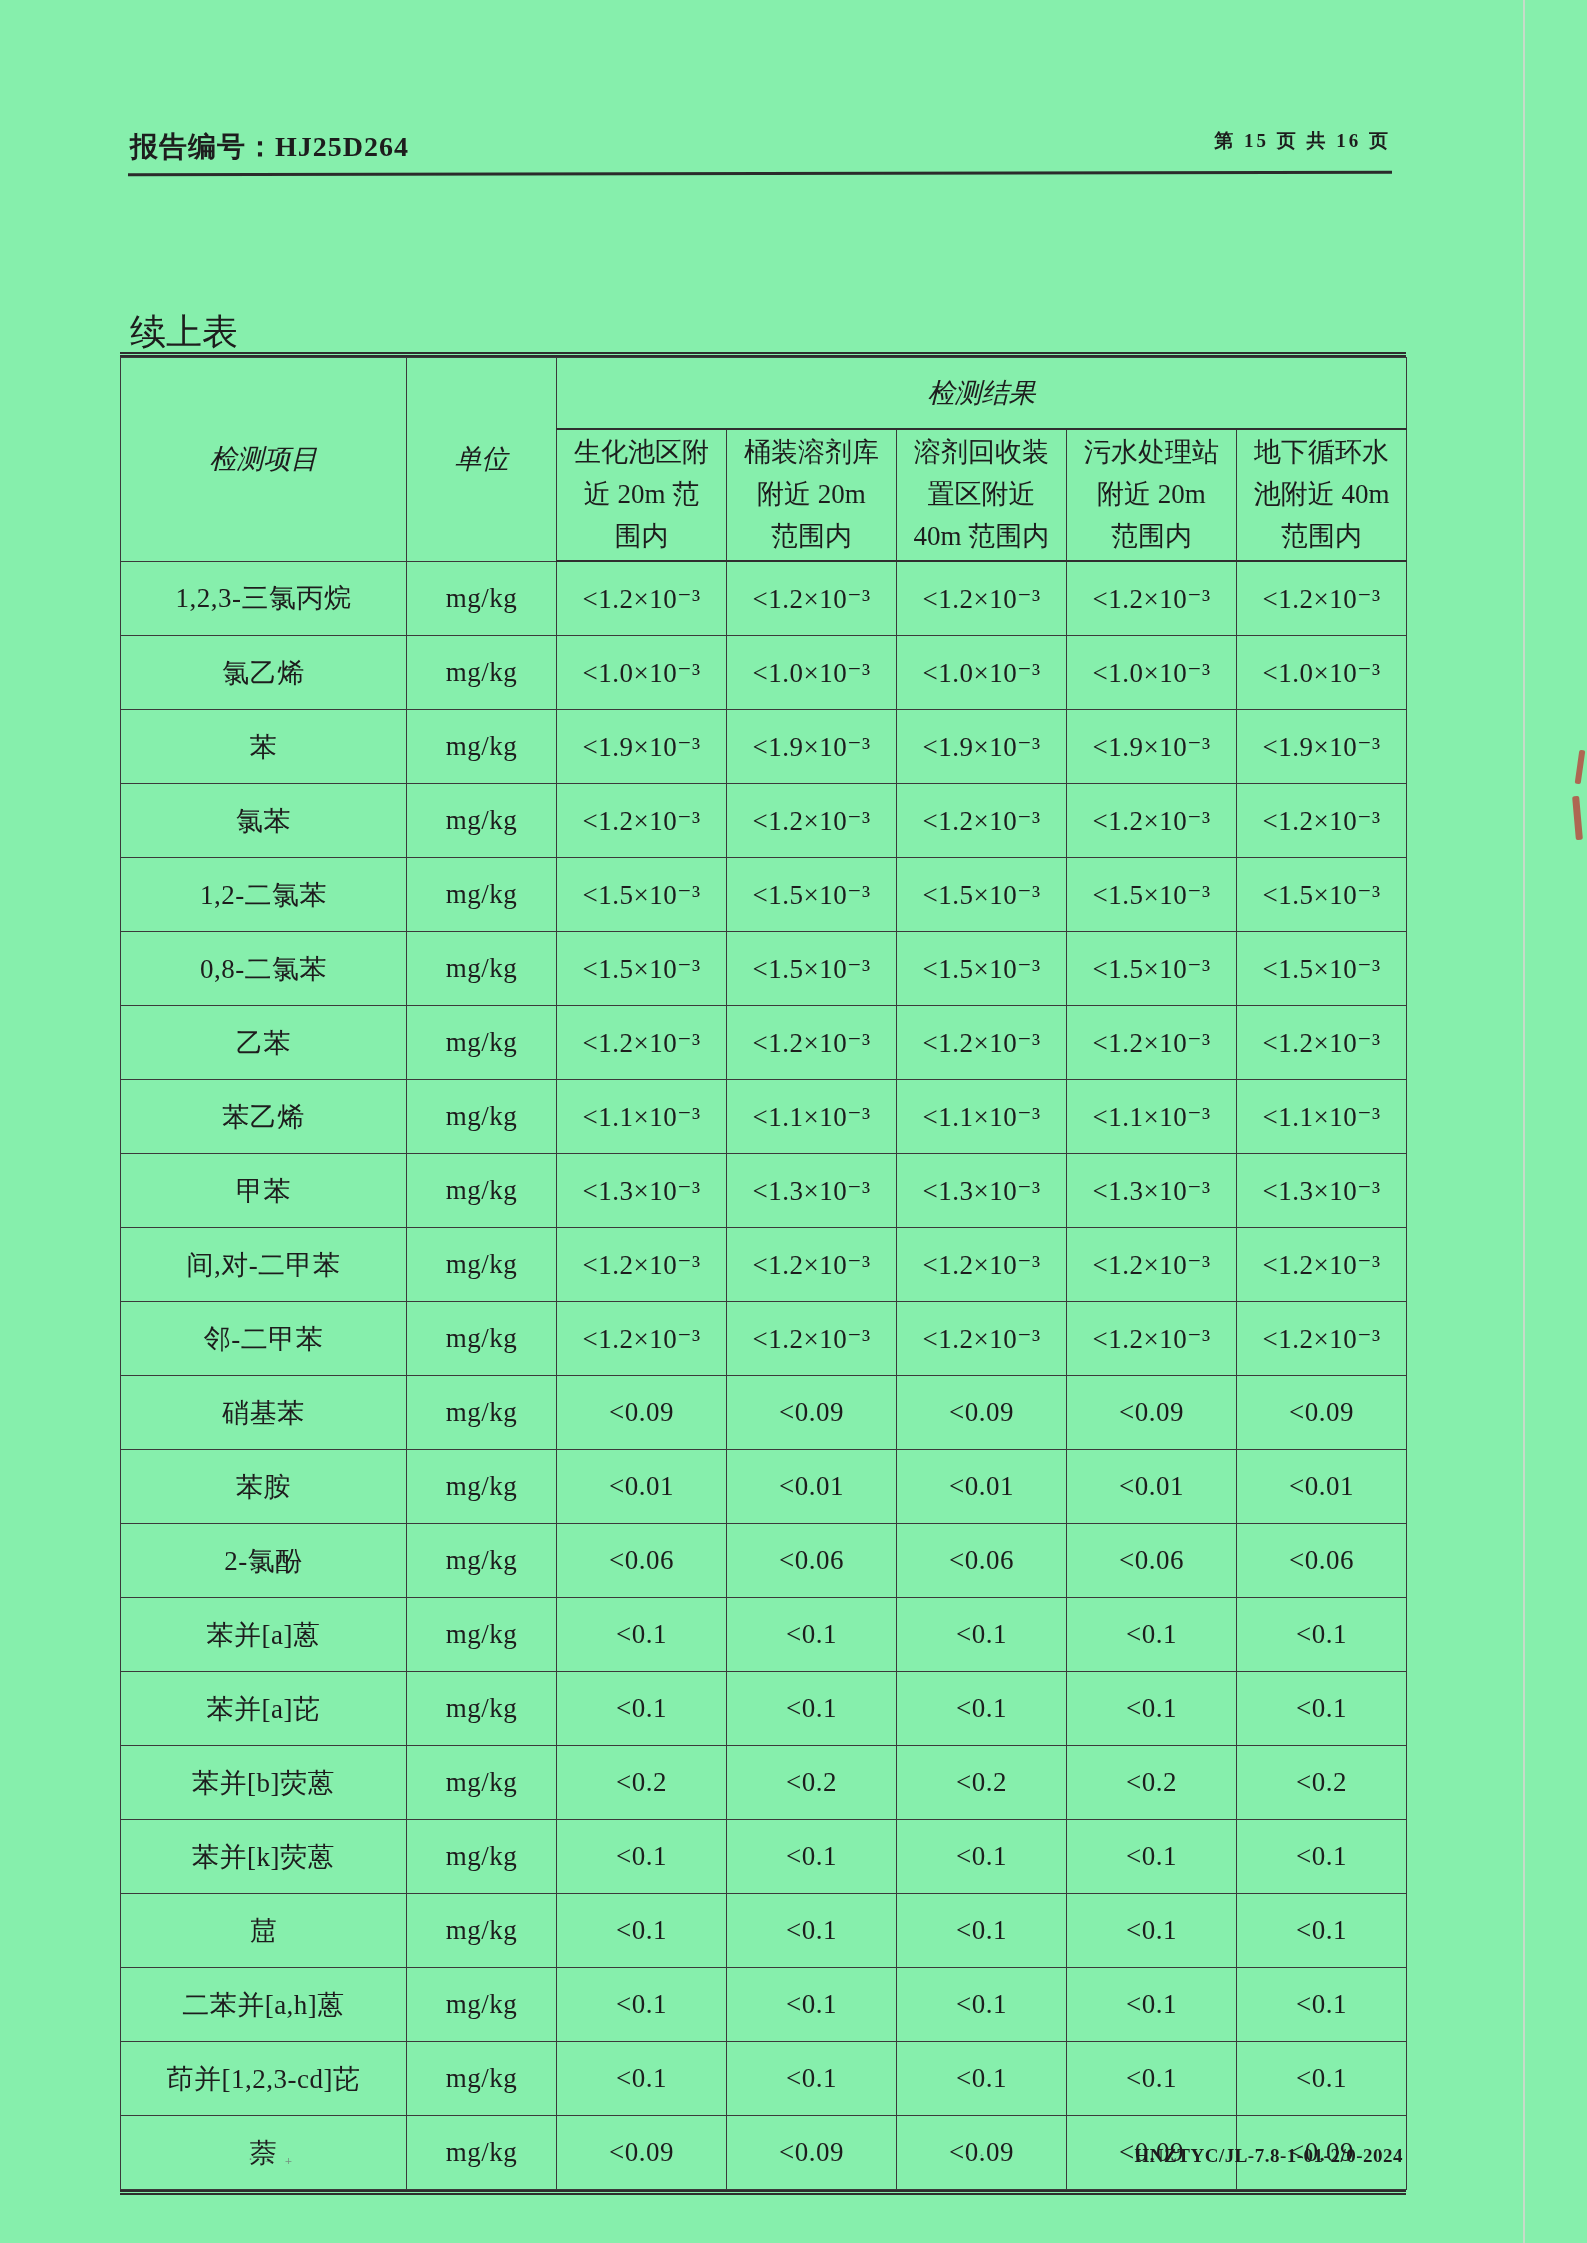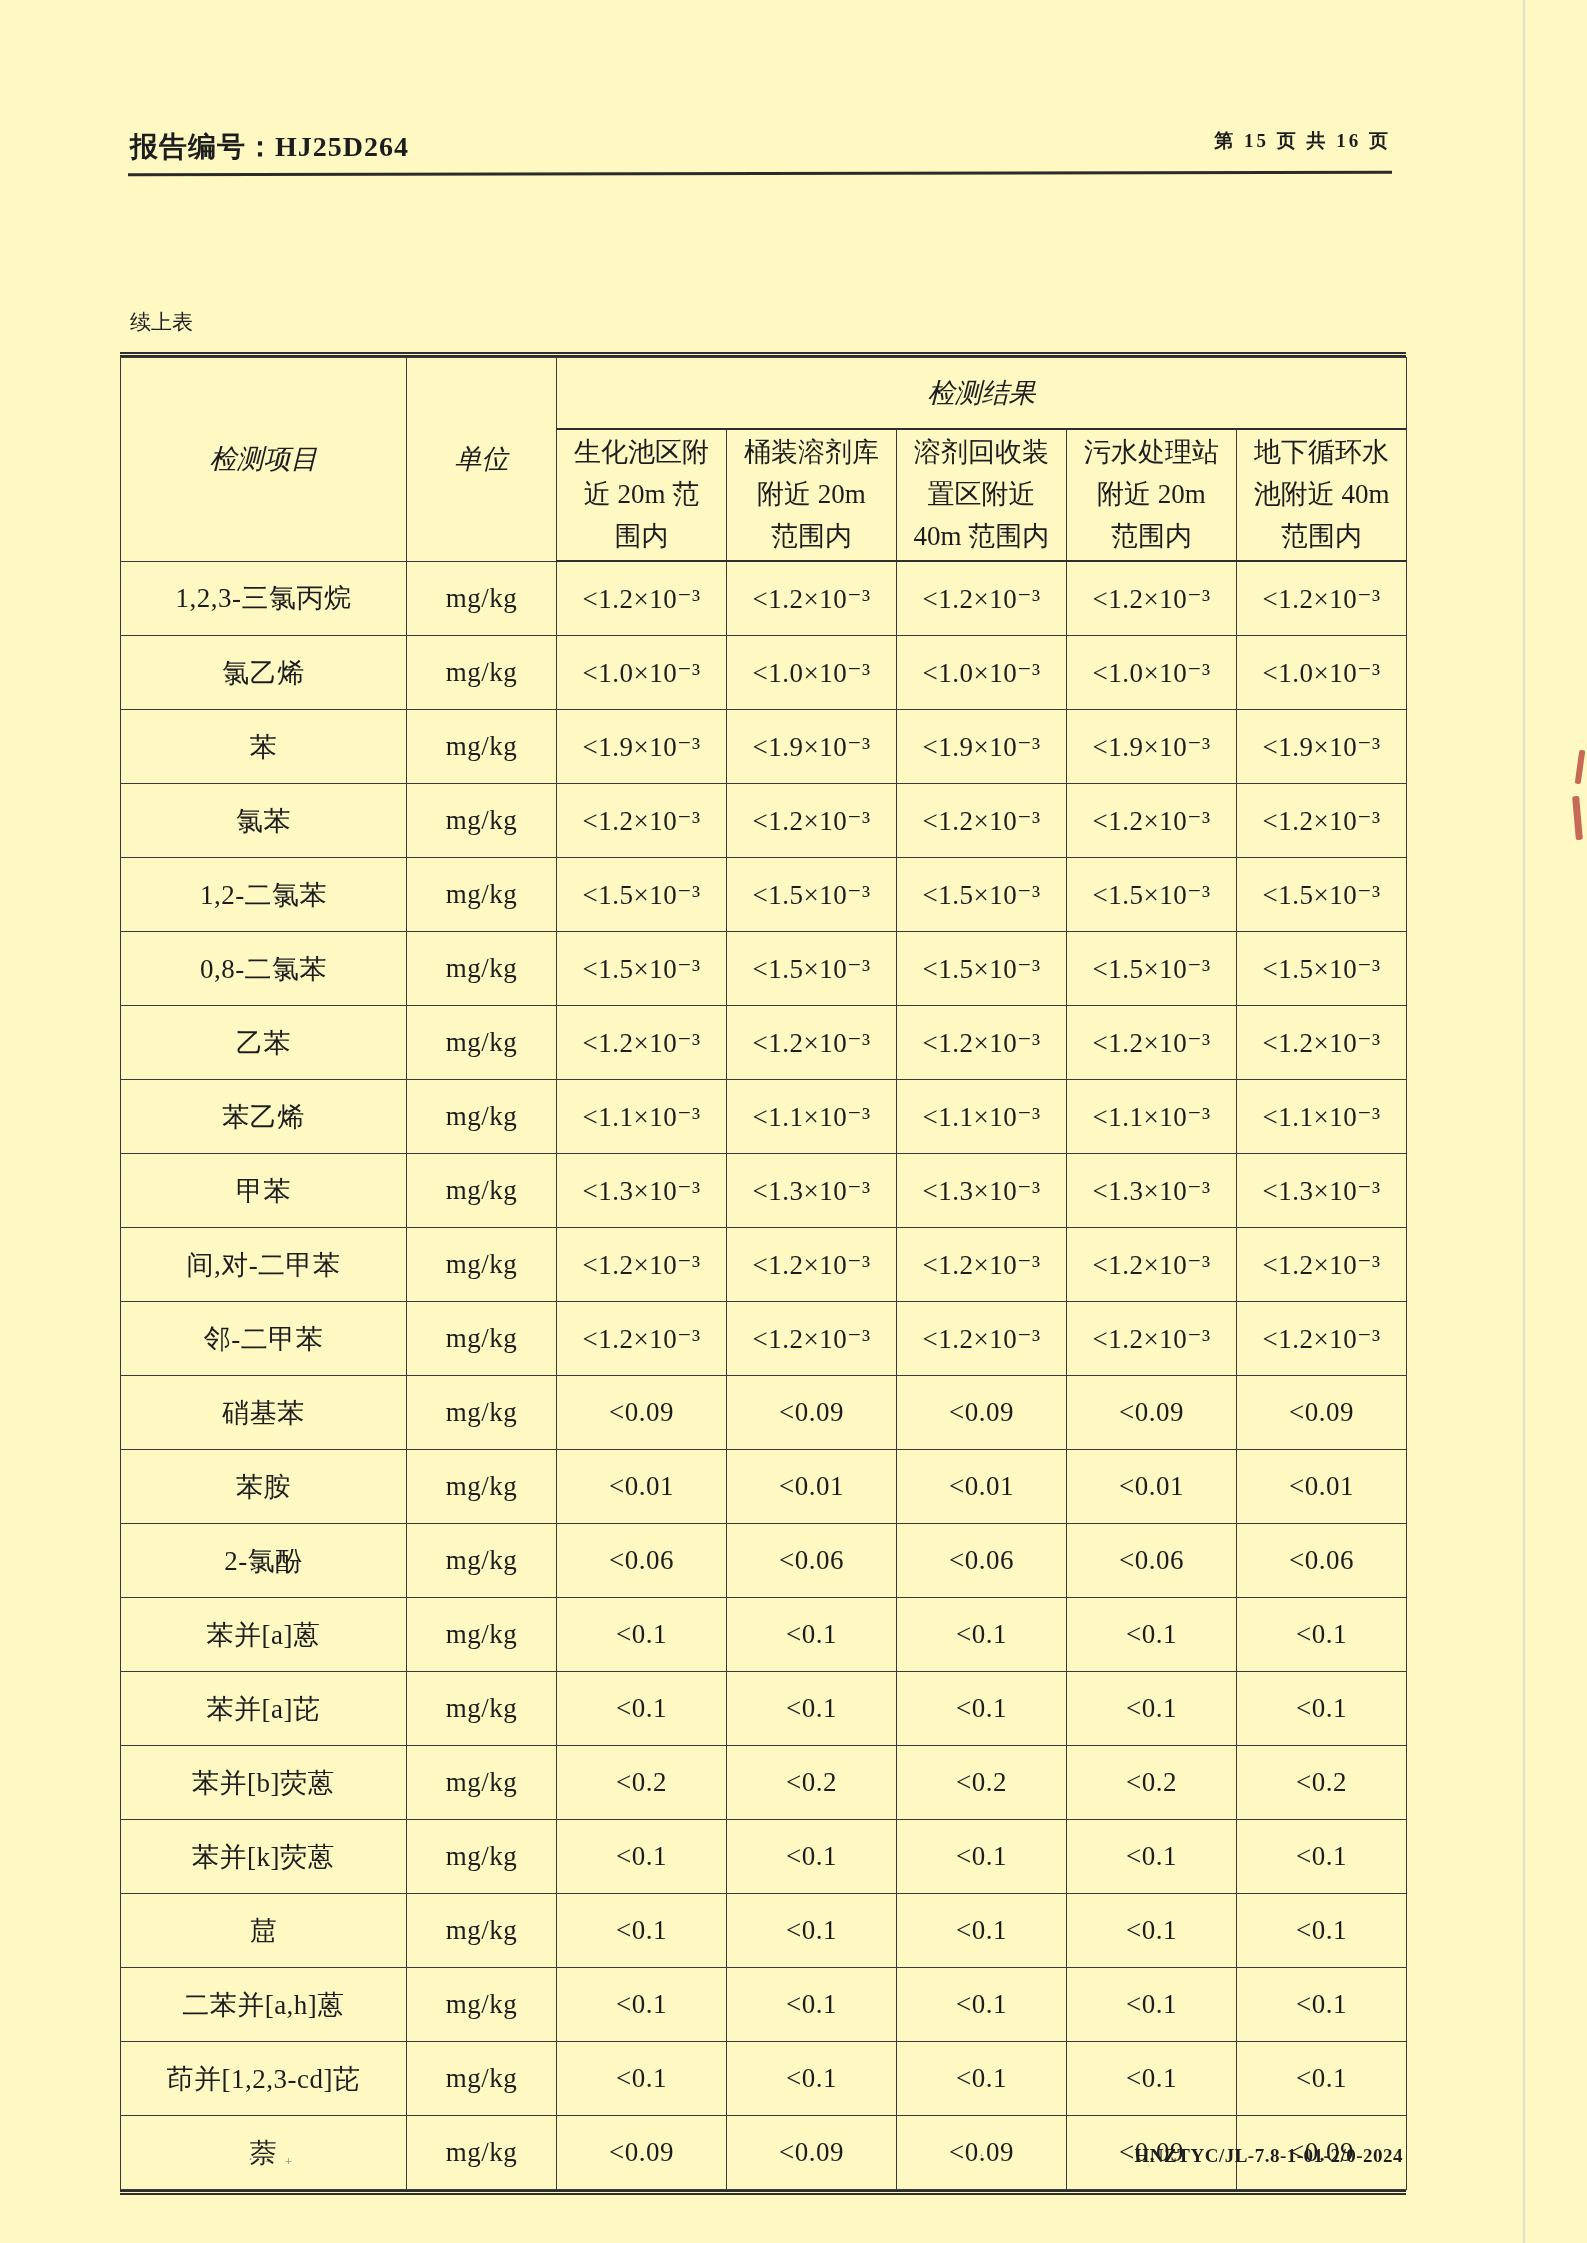--- a/index.html
+++ b/index.html
@@ -1,18 +1,18 @@
 <!DOCTYPE html>
 <html lang="zh"><head>
 <meta charset="utf-8">
 <style>
   html,body { margin:0; padding:0; background:#e9e9e6; }
   .sheet {
     position:relative; width:1587px; height:2243px; margin:0 auto;
-    background:#fef9c3; overflow:hidden;
+    background:#86efac; overflow:hidden;
     font-family:"Liberation Serif","DejaVu Serif",serif;
     color:#1d1d1d;
   }
   
   .hdr-left {
     position:absolute; left:130px; top:128px;
     font-size:28px; font-weight:bold; letter-spacing:1px;
   }
   .hdr-right {
     position:absolute; right:196px; top:128px;
@@ -21,21 +21,21 @@
   .hdr-rule {
     position:absolute; left:128px; top:172px; width:1264px; height:3px;
     background:#2b2b2b; transform:rotate(-0.12deg);
   }
   
   .title {
     position:absolute; left:0; top:190px; width:100%;
     text-align:center; font-size:54px; font-weight:bold; letter-spacing:16px;
   }
   .note {
-    position:absolute; left:130px; top:308px; font-size:21px;
+    position:absolute; left:130px; top:308px; font-size:36px;
   }
   
   .tablewrap {
     position:absolute; left:120px; top:352px; width:1286px;
     border-top:5px double #2e2e2e; border-bottom:5px double #2e2e2e;
   }
   table { border-collapse:collapse; table-layout:fixed; width:100%; }
   th, td {
     border:1px solid #3a3a3a; text-align:center; vertical-align:middle;
     font-size:27px; font-weight:normal; padding:2px 6px;

